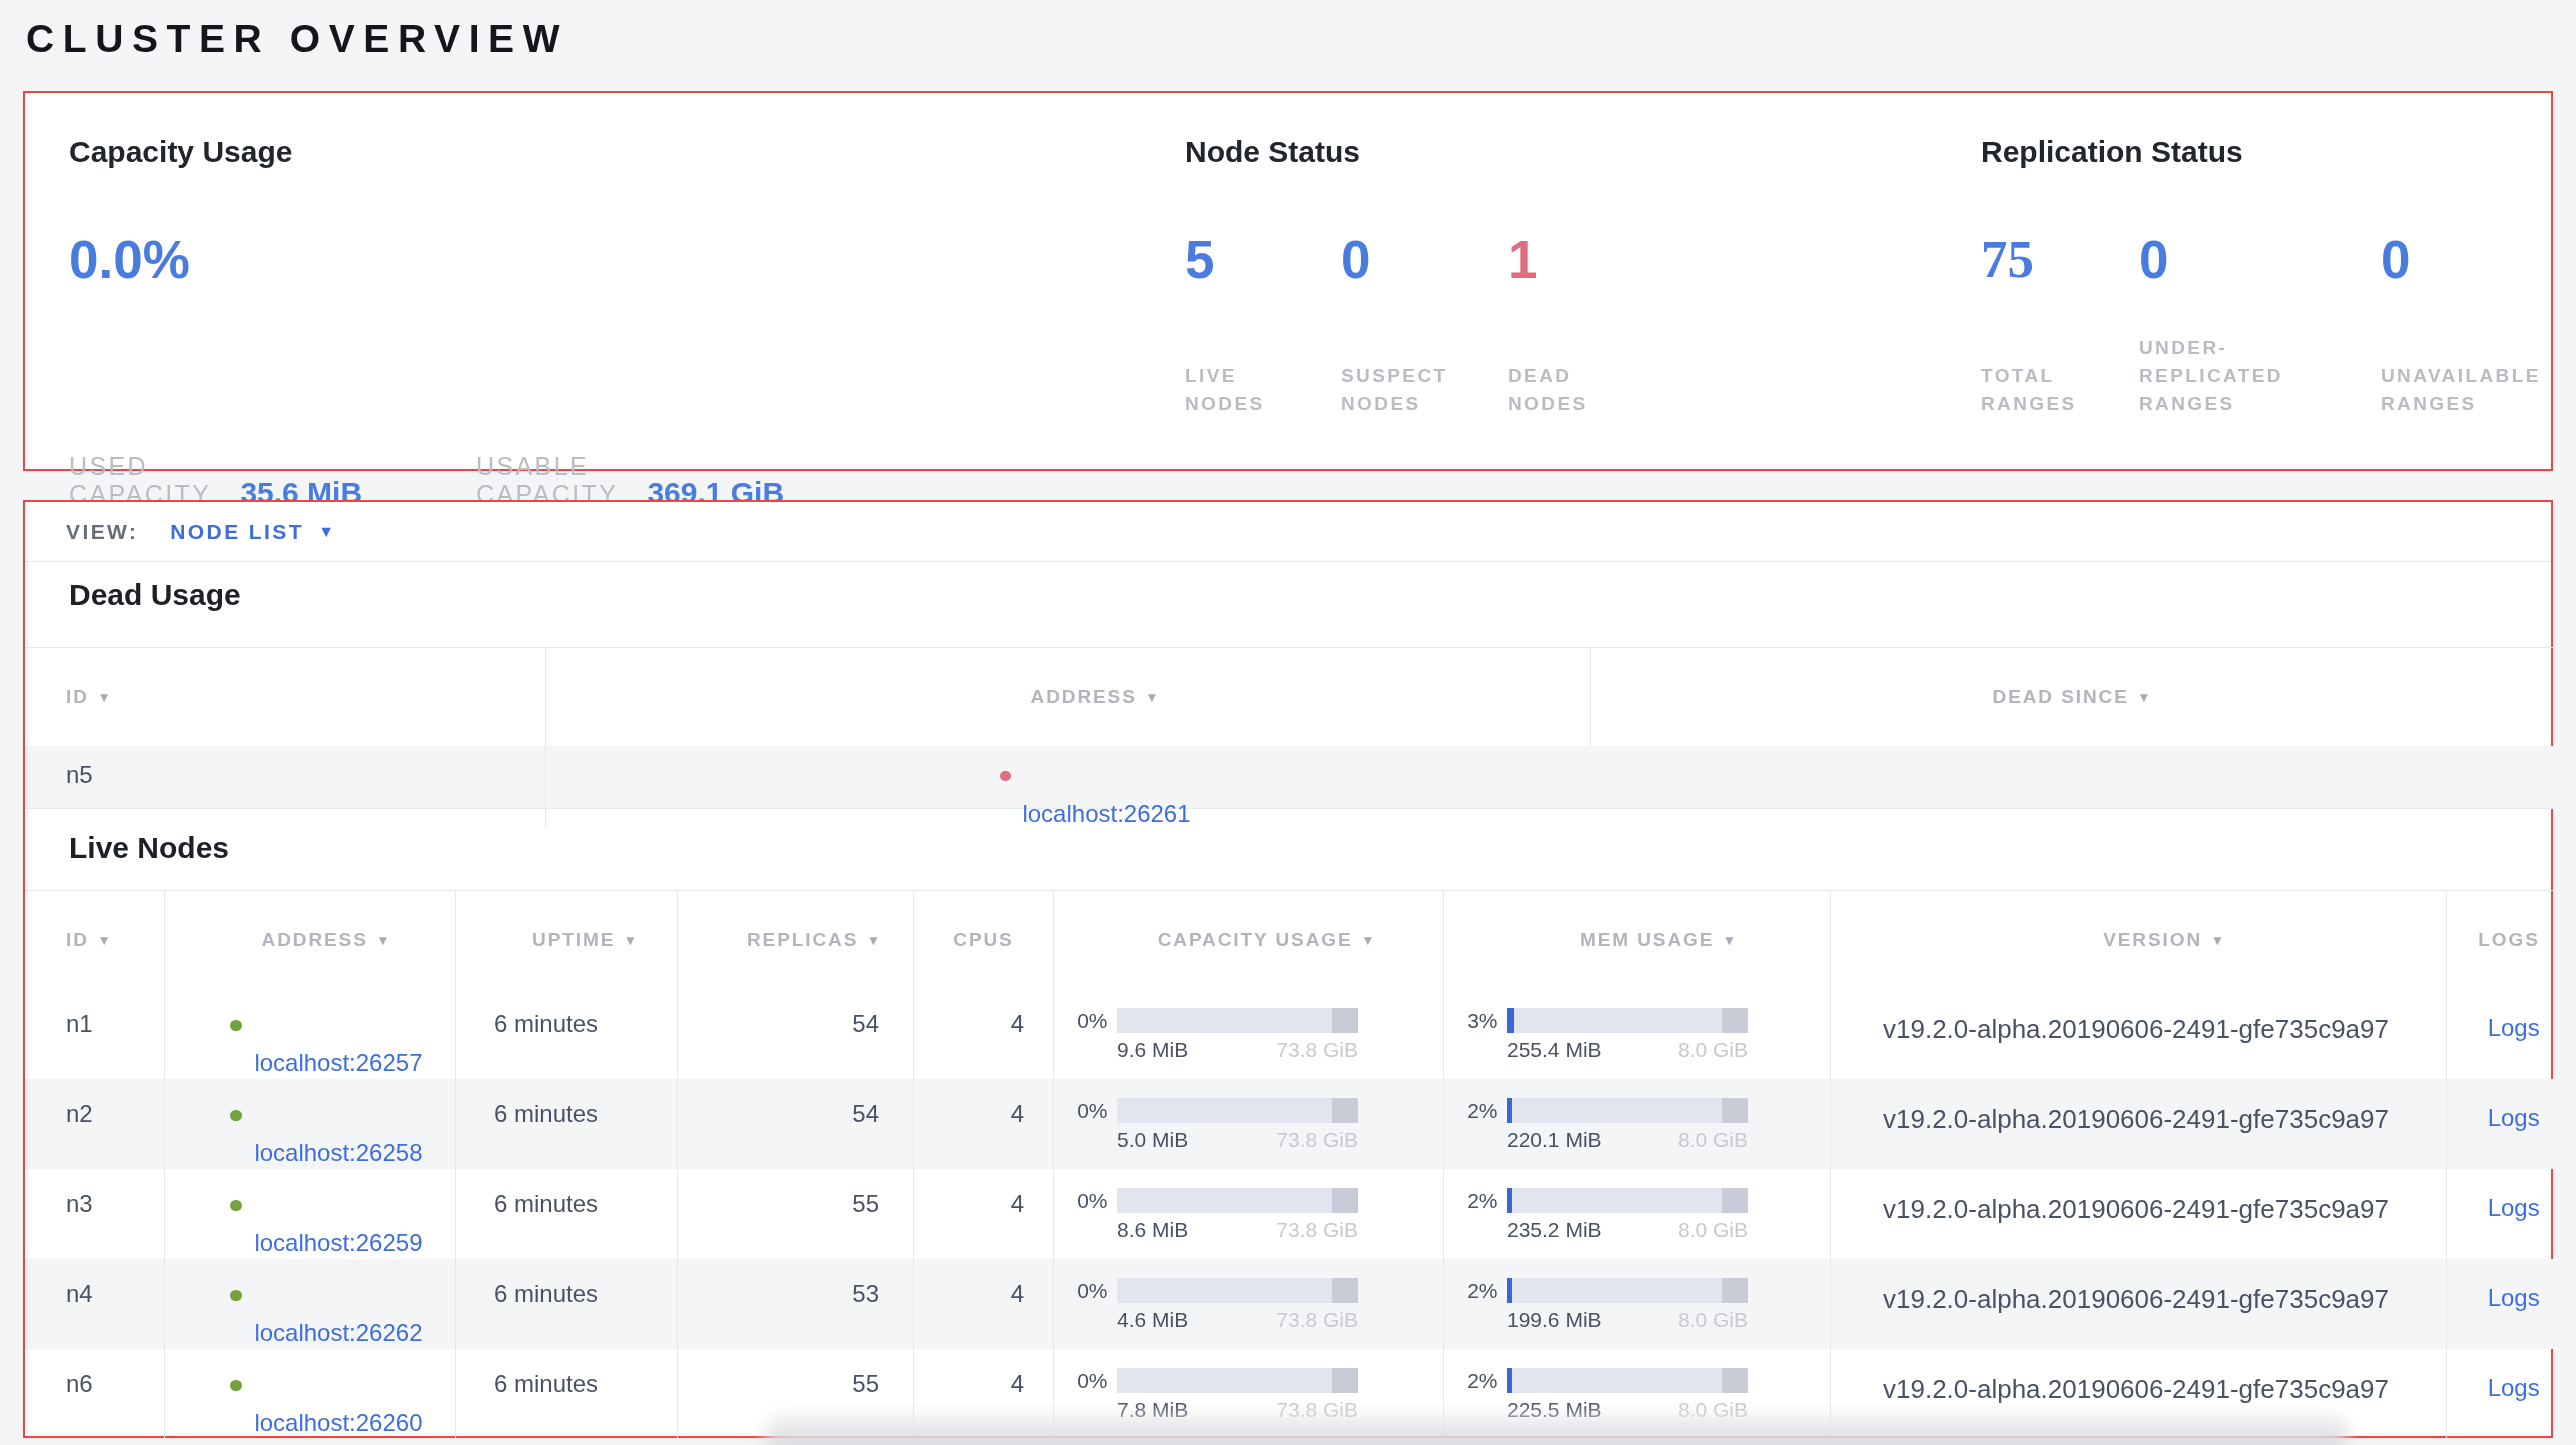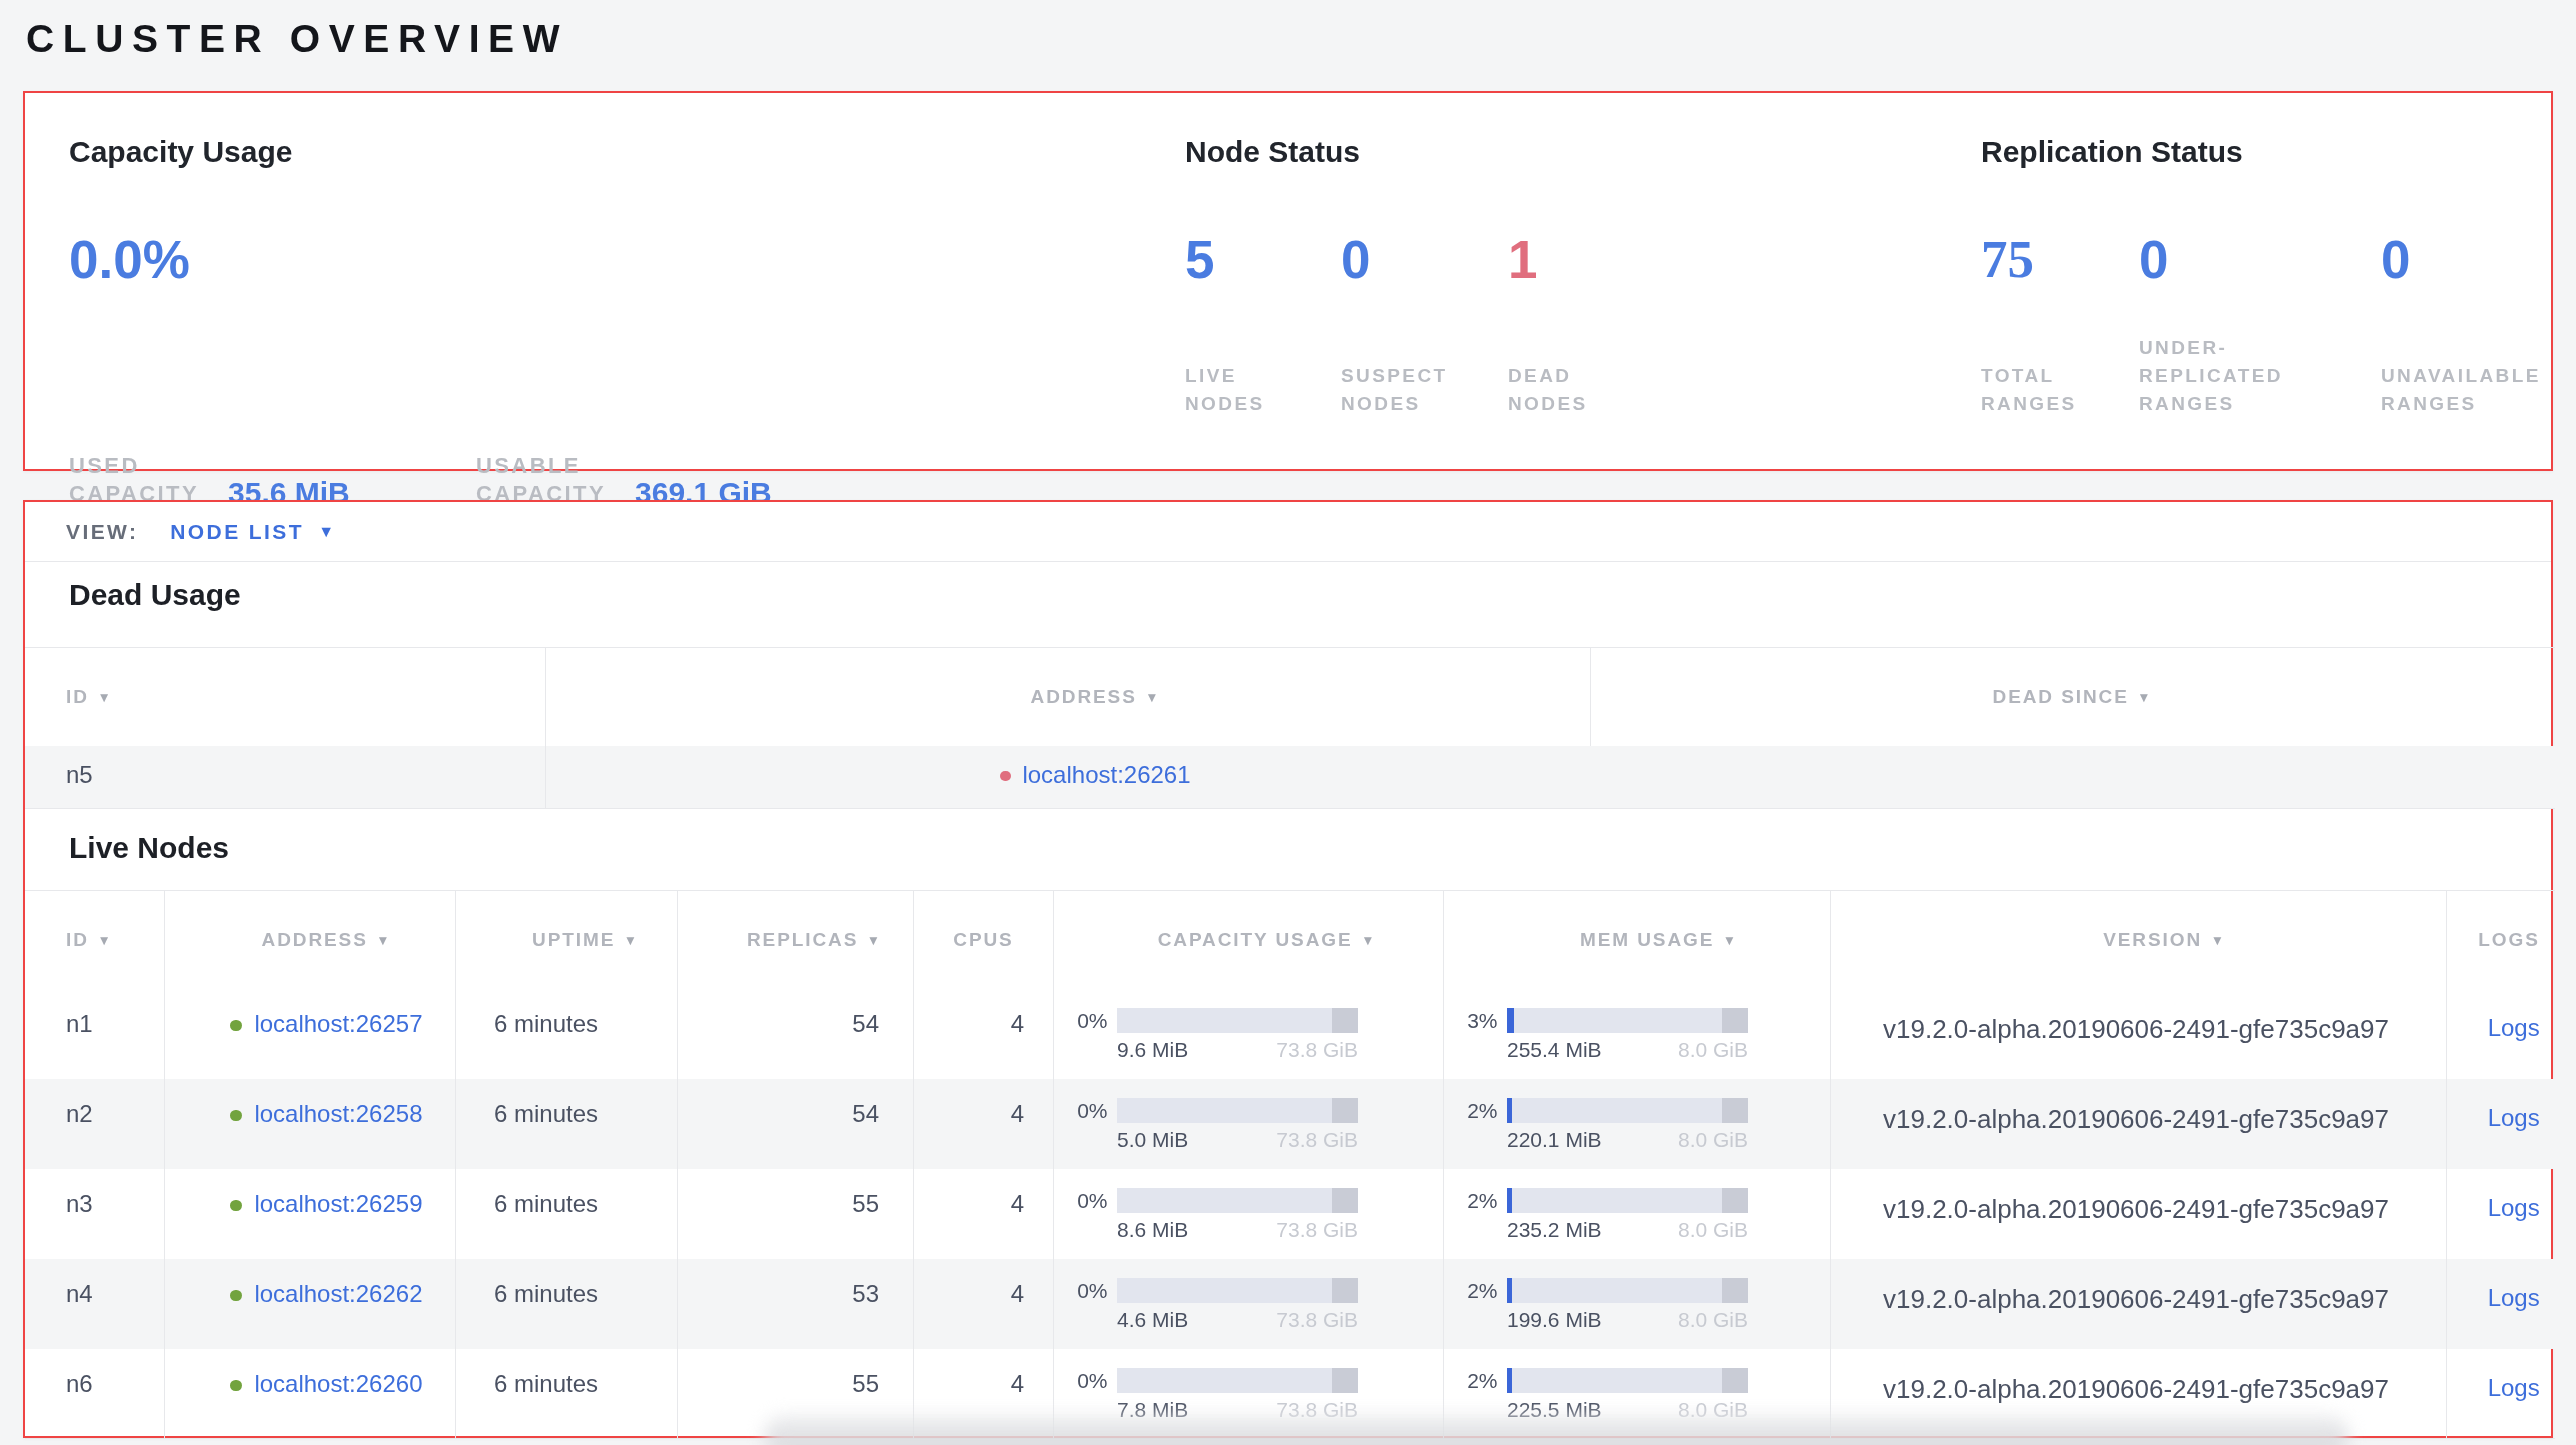--- a/index.html
+++ b/index.html
@@ -33,21 +33,21 @@
     font-size:53px; font-weight:700; color:#4a7ce0;
   }
   .cap-chart { position:absolute; left:203px; top:149px; width:638px; }
   .cap-bar { position:relative; width:638px; height:32px; background:#e9eaed; }
   .cap-bar-dark { position:absolute; right:0; top:0; height:32px; width:14.5%; background:#c9ccd4; }
   .cap-ticks { position:relative; height:13.4px; margin-top:2.9px; }
   .cap-tick { position:absolute; top:0; width:1.9px; height:12.4px; background:#c6c9cf; }
   .cap-axis { position:relative; height:25px; margin-top:5.7px; font-size:20px; color:#7f8590; }
   .cap-axis span { position:absolute; transform:translateX(-50%); white-space:nowrap; }
   .cap-stat { position:absolute; top:359px; display:flex; align-items:flex-end; }
-  .cap-stat .lbl { font-size:22px; letter-spacing:2.4px; color:#b9bcc2; font-weight:700; line-height:28px; }
+  .cap-stat .lbl { font-size:25px; letter-spacing:2.4px; color:#b9bcc2; font-weight:400; line-height:28px; }
   .cap-stat .lbl span { display:block; }
   .cap-stat .val { font-size:30px; font-weight:700; color:#4a7ce0; margin-left:29px; margin-bottom:-1.9px; white-space:nowrap; }
   
   .big-stat-value {
     position:absolute; top:136px;
     font-size:53px; font-weight:700; color:#4a7ce0;
   }
   .big-stat-value.red { color:#e06e7e; }
   .big-stat-label {
     position:absolute; bottom:51px;
@@ -90,21 +90,21 @@
   .live-tbl .tdata { height:90px; }
   .live-tbl .tdata:nth-child(odd) { background:#f4f5f6; }
   .live-tbl .tdata:last-child { border-bottom:1px solid #e7e8eb; }
   .td { font-size:24px; color:#4a5162; }
   .pad-top { padding-top:21px; }
   .dead-tbl .td { padding-top:15.3px; }
   .addr { display:flex; align-items:flex-start; }
   .dot { width:11.5px; height:11.5px; border-radius:50%; margin-top:9.5px; flex:0 0 auto; }
   .dot-green { background:#72a33e; }
   .dot-red { width:10.5px; height:10.5px; background:#e06e7e; }
-  a.link { color:#3d6edb; text-decoration:none; cursor:pointer; }
+  a.link { color:#3d6edb; text-decoration:none; cursor:pointer;margin-top:39px; }
   .ta-r { text-align:right; }
   .ta-c { justify-content:center; }
   
   .usage .bar-line { display:flex; align-items:center; margin-top:19px; }
   .usage .pct { width:63px; text-align:right; padding-right:9.5px; font-size:21px; color:#4a5162; }
   .ubar { position:relative; width:241px; height:25px; background:#e2e5ee; overflow:hidden; }
   .ubar .extra { position:absolute; right:0; top:0; height:100%; width:11%; background:#c9ccd6; }
   .ubar .fill { position:absolute; left:0; top:0; height:100%; background:#3b66d8; }
   .usage .vals { margin-left:63px; width:241px; display:flex; justify-content:space-between; margin-top:4.8px; font-size:21px; }
   .usage .vals .total { color:#c7cad1; }

